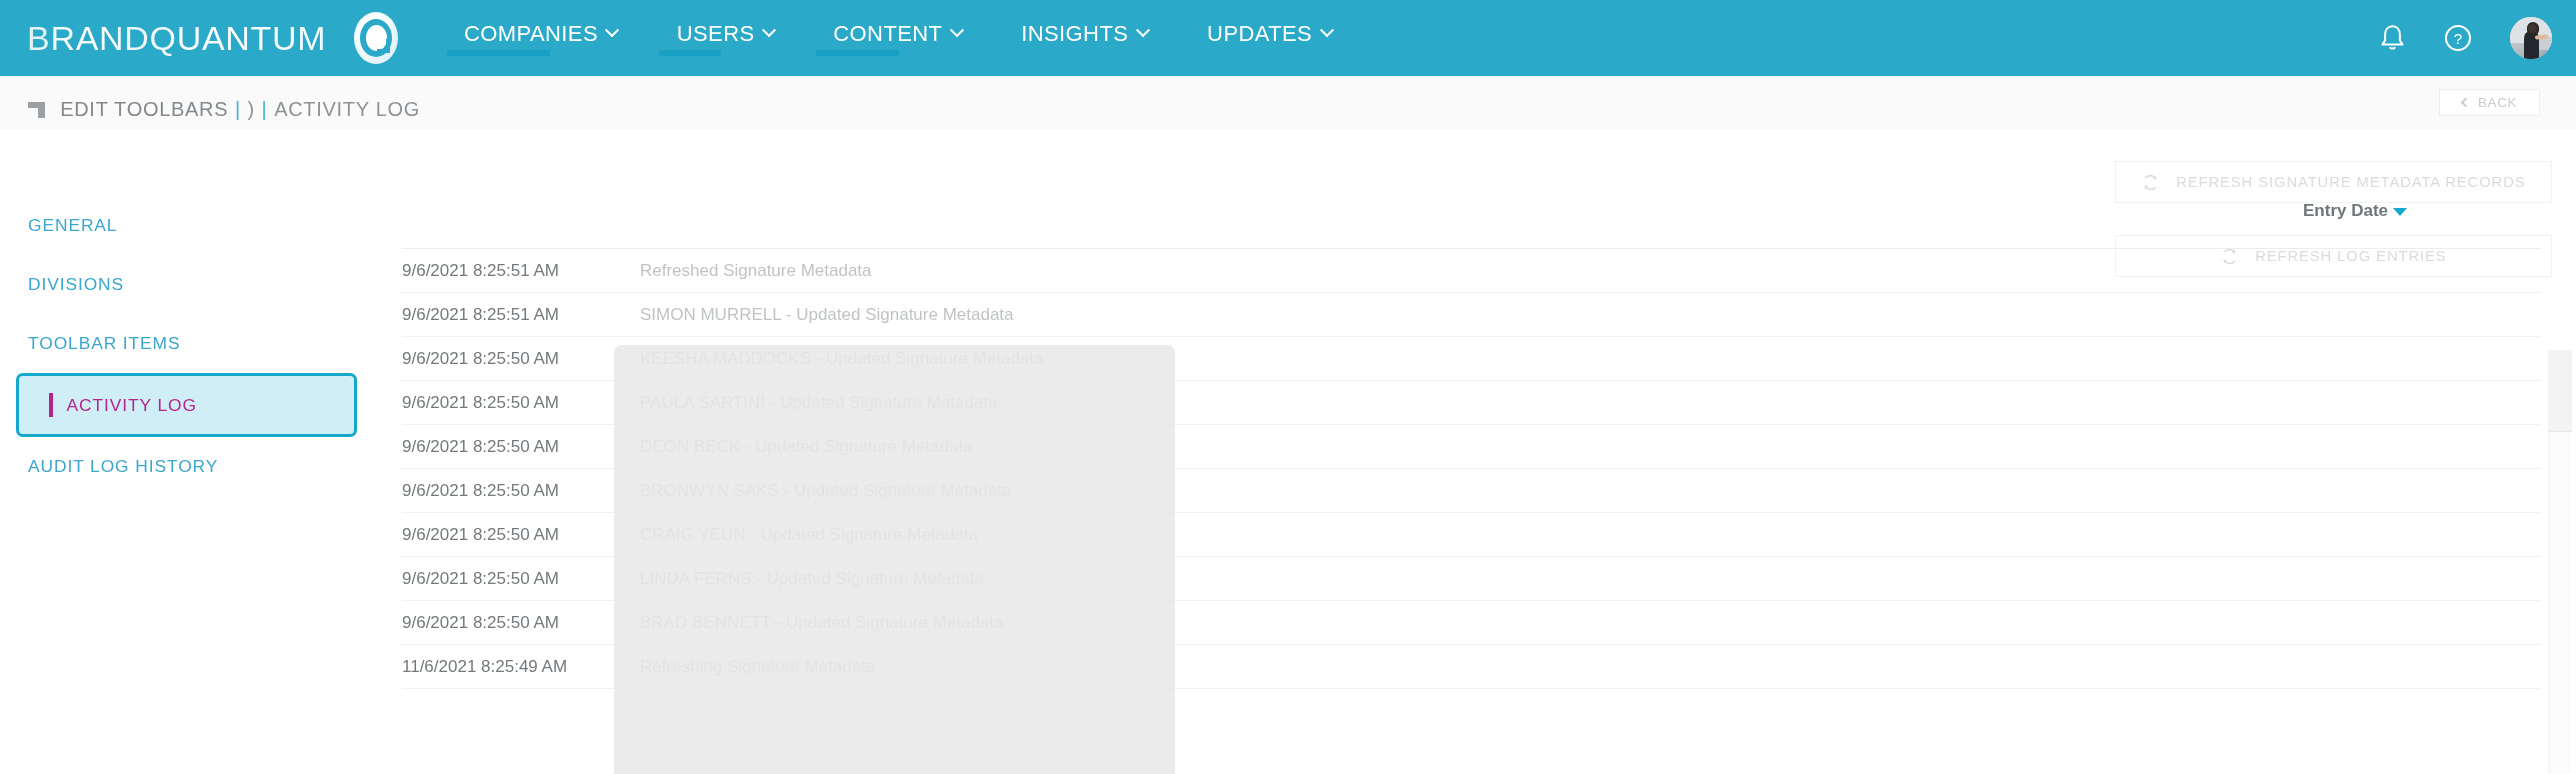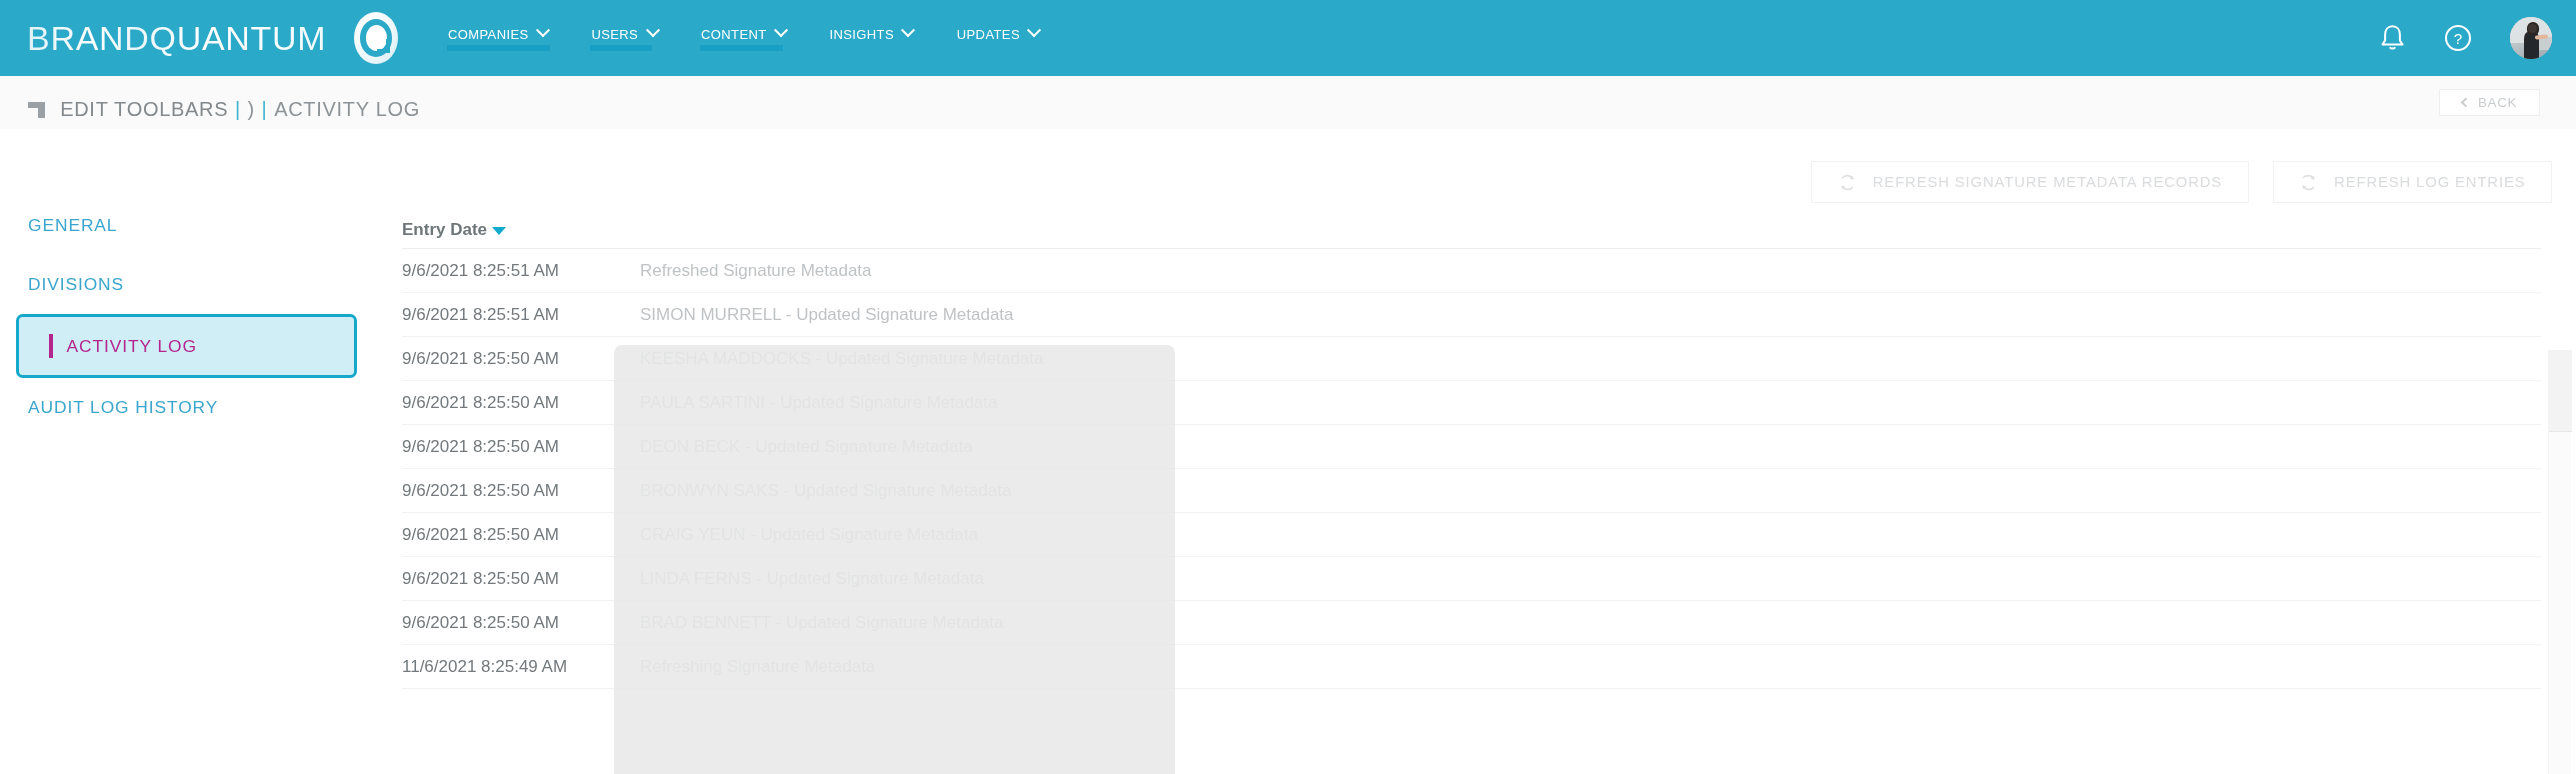--- a/index.html
+++ b/index.html
@@ -61,22 +61,23 @@
     display: flex; align-items: center;
     margin-left: 47px; gap: 38px;
   }
   .nav-item {
     position: relative;
     display: flex; align-items: center; gap: 9.4px;
     padding: 4px 2.7px 12px 2.7px;
     cursor: pointer;
   }
   .nav-label {
-    color: #ffffff; font-size: 13px; letter-spacing: 0.4px;
+    color: #ffffff; font-size: 22px; letter-spacing: 0.4px;
     white-space: nowrap;
+    margin-left: 16px;
   }
   .chev {
     width: 10px; height: 10px;
     border-right: 2px solid #ffffff;
     border-bottom: 2px solid #ffffff;
     transform: rotate(45deg) translate(-2.7px,-2.7px);
   }
   .nav-underline {
     position: absolute; left: 1.3px; bottom: 2.7px;
     height: 6px; background: #17a0c3; border-radius: 0.7px;
@@ -135,21 +136,21 @@
     transform: rotate(45deg);
   }
   .back-btn .blabel { color: #c9cdcf; font-size: 13.4px; letter-spacing: 0.7px; }
 
   
   .content { position: absolute; top: 129px; left: 0; width: 2576px; height: 646px; background:#ffffff; }
 
   
   .refresh-row {
     position: absolute; top: 32px; right: 24px;
-    display: flex; gap: 24px;
+    display: flex; gap: 32px; flex-direction: column;
   }
   .refresh-btn {
     height: 42px; border: 1.3px solid #f1f1f1; background: #ffffff;
     display: flex; align-items: center; justify-content: center; gap: 16px;
     padding: 0 25.5px; cursor: pointer;
   }
   .refresh-btn .rlabel {
     color: #d9dbdd; font-size: 14.8px; letter-spacing: 0.9px; white-space: nowrap;
   }
   .rficon { width: 19px; height: 19px; }
@@ -171,20 +172,21 @@
   .side-item.active .bar {
     width: 4.7px; height: 24px; background: #b5258e; margin-right: 13.4px;
   }
   .side-item.active .side-label { color: #b5258e; }
 
   
   .table-wrap { position: absolute; top: 72px; left: 402px; right: 35px; }
   .thead {
     height: 48px; display: flex; align-items: flex-end;
     border-bottom: 1.3px solid #eceded;
+    flex-direction: column;
   }
   .th {
     font-size: 17px; color: #6f7679; font-weight: 700;
     display: flex; align-items: center; gap: 4px; padding-bottom: 8px;
   }
   .th.c1 { width: 238px; }
   .th.c2 { flex: 1; font-weight: 400; color: #b9bcbe; }
   .sort-tri {
     width: 0; height: 0; border-left: 7.4px solid transparent;
     border-right: 7.4px solid transparent; border-top: 8.7px solid #12a9cd;
@@ -328,20 +330,23 @@
     </div>
   </div>
 
   <div class="sidebar">
     <div class="side-item">
       <span class="side-label">GENERAL</span>
     </div>
     <div class="side-item">
       <span class="side-label">DIVISIONS</span>
     </div>
+    <div class="side-item">
+      <span class="side-label">TOOLBAR ITEMS</span>
+    </div>
     <div class="side-item active">
       <span class="bar"></span>
       <span class="side-label">ACTIVITY LOG</span>
     </div>
     <div class="side-item">
       <span class="side-label">AUDIT LOG HISTORY</span>
     </div>
   </div>
 
   <div class="table-wrap">

